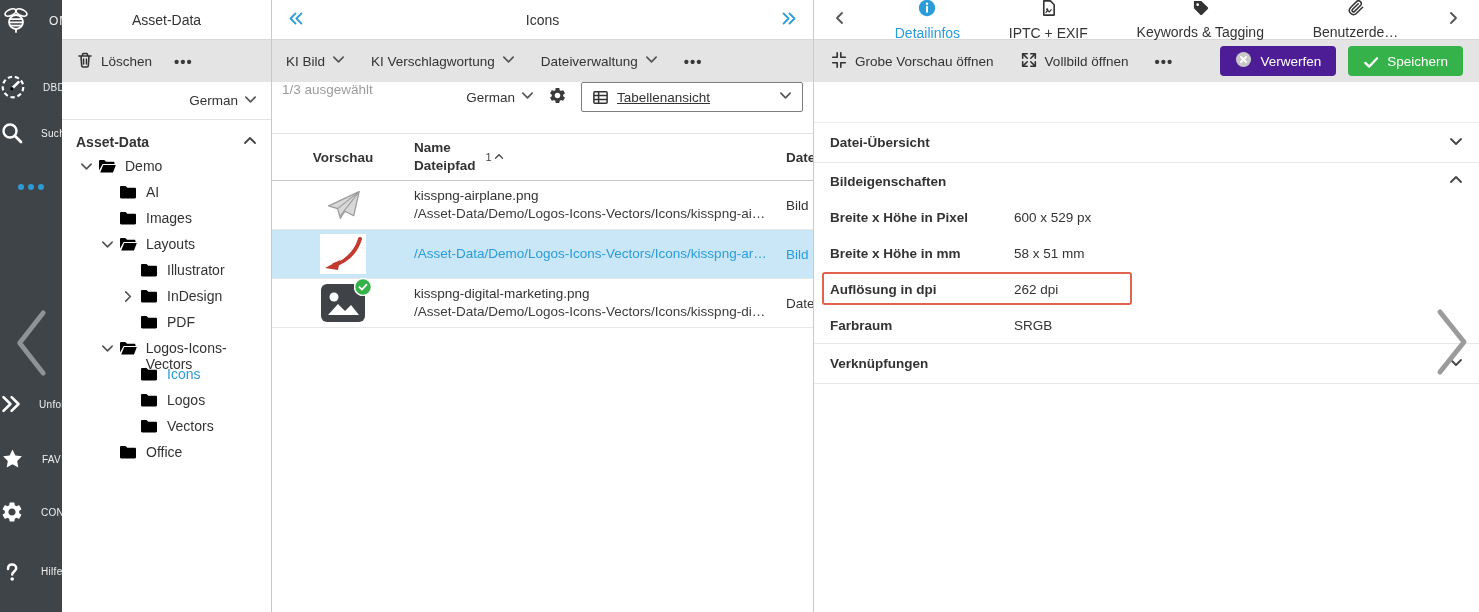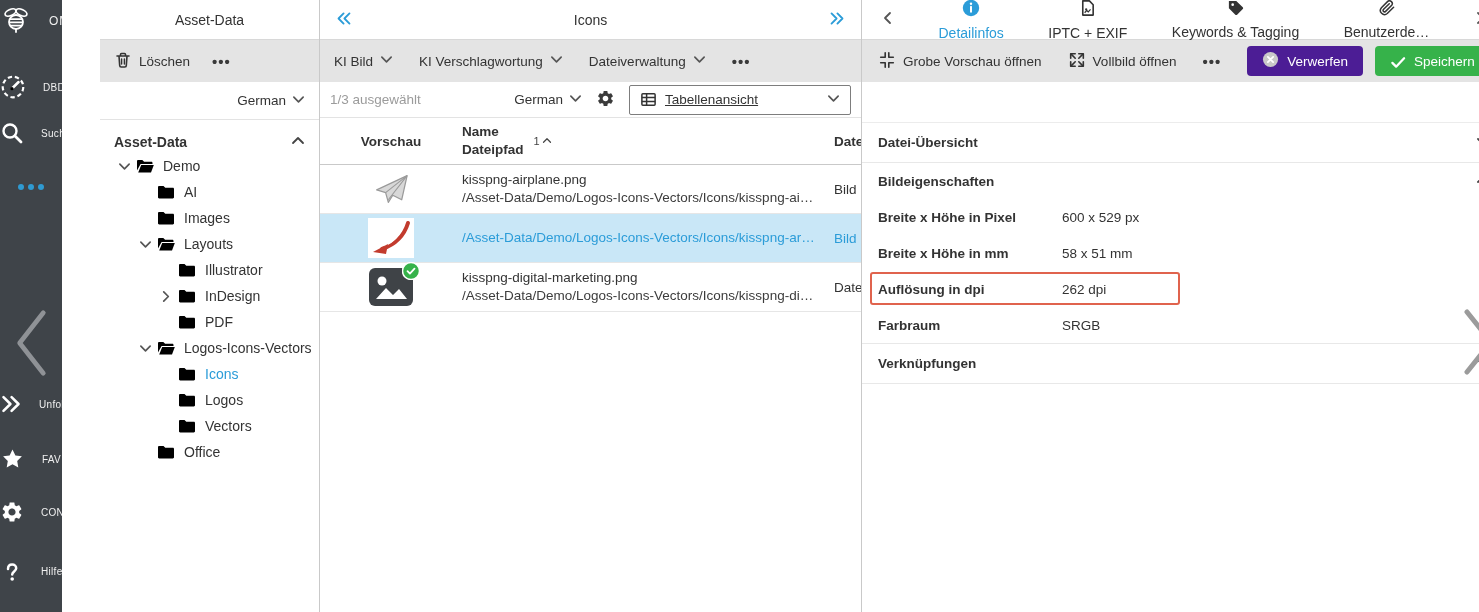--- a/index.html
+++ b/index.html
@@ -19,38 +19,38 @@
   
   .panel { position:relative; height:612px; background:#fff; }
   .titlebar { height:40px; border-bottom:1px solid #d8d8d8; display:flex; align-items:center; justify-content:center; font-size:14px; color:#333; position:relative; }
   .toolbar { height:42px; background:#e4e4e4; display:flex; align-items:center; padding:0 14px; font-size:13.5px; color:#333; }
   .tbtn { display:flex; align-items:center; gap:7px; cursor:pointer; white-space:nowrap; }
   .dots-btn { color:#3a3a3a; font-size:15px; letter-spacing:1px; font-weight:bold; cursor:pointer; }
   .chev { color:#555; }
   .blue { color:#2b9cd8; }
 
   
-  .tree-panel { width:258px; flex:none; border-right:1px solid #c9c9c9;padding-left:38px; }
+  .tree-panel { width:210px; flex:none; border-right:1px solid #c9c9c9; }
   .langbar { height:38px; border-bottom:1px solid #e3e3e3; display:flex; align-items:center; justify-content:flex-end; padding:0 14px; font-size:13.5px; color:#333; }
   .langsel { display:flex; align-items:center; gap:6px; cursor:pointer; }
   .tree { padding-top:6px; }
   .tree-head { height:32px; display:flex; align-items:center; padding:0 14px; font-weight:bold; font-size:14px; color:#333; }
   .tree-head .hchev { margin-left:auto; color:#444; cursor:pointer; }
   .tree-row { height:26px; display:flex; align-items:flex-start; font-size:14px; color:#333; cursor:pointer; }
   .d0 { padding-left:18px; } .d1 { padding-left:39px; } .d2 { padding-left:60px; }
   .expander { width:18px; height:16px; color:#555; display:flex; align-items:center; }
   .expander.empty { visibility:hidden; }
   .folder { width:18px; height:16px; margin-right:9px; color:#3f4347; display:flex; align-items:center; }
   .folder.sel { color:#2b9cd8; }
   .tree-row.selected .tlabel { color:#2b9cd8; }
 
   
   .list-panel { width:542px; flex:none; border-right:1px solid #c9c9c9; }
   .titlebar .edge-l { position:absolute; left:16px; } .titlebar .edge-r { position:absolute; right:16px; }
-  .subbar { height:36px; border-bottom:1px solid #e3e3e3; display:flex; align-items:center; padding:0 10px; font-size:13.5px; color:#333; }
+  .subbar { height:52px; border-bottom:1px solid #e3e3e3; display:flex; align-items:flex-start; padding:0 10px; font-size:13.5px; color:#333; }
   .sel-status { color:#9b9b9b; }
   .subbar-right { margin-left:auto; display:flex; align-items:center; gap:14px; }
   .view-select { width:222px; height:30px; border:1px solid #7d7d7d; border-radius:2px; background:#fff; display:flex; align-items:center; gap:8px; padding:0 10px; cursor:pointer;text-decoration:underline; }
   .view-select .vchev { margin-left:auto; }
   .thead { height:47px; border-bottom:1px solid #c9c9c9; display:flex; align-items:center; font-weight:bold; font-size:13.5px; color:#333; }
   .col-prev { width:142px; flex:none; text-align:center; }
   .col-name { width:372px; flex:none; display:flex; align-items:center; gap:10px; }
   .col-type { flex:1; overflow:hidden; white-space:nowrap; }
   .sortmark { display:flex; align-items:center; gap:2px; font-weight:normal; font-size:11px; color:#444; }
   .trow { height:49px; display:flex; align-items:center; border-bottom:1px solid #e6e6e6; font-size:13.5px; color:#333; cursor:pointer; }

